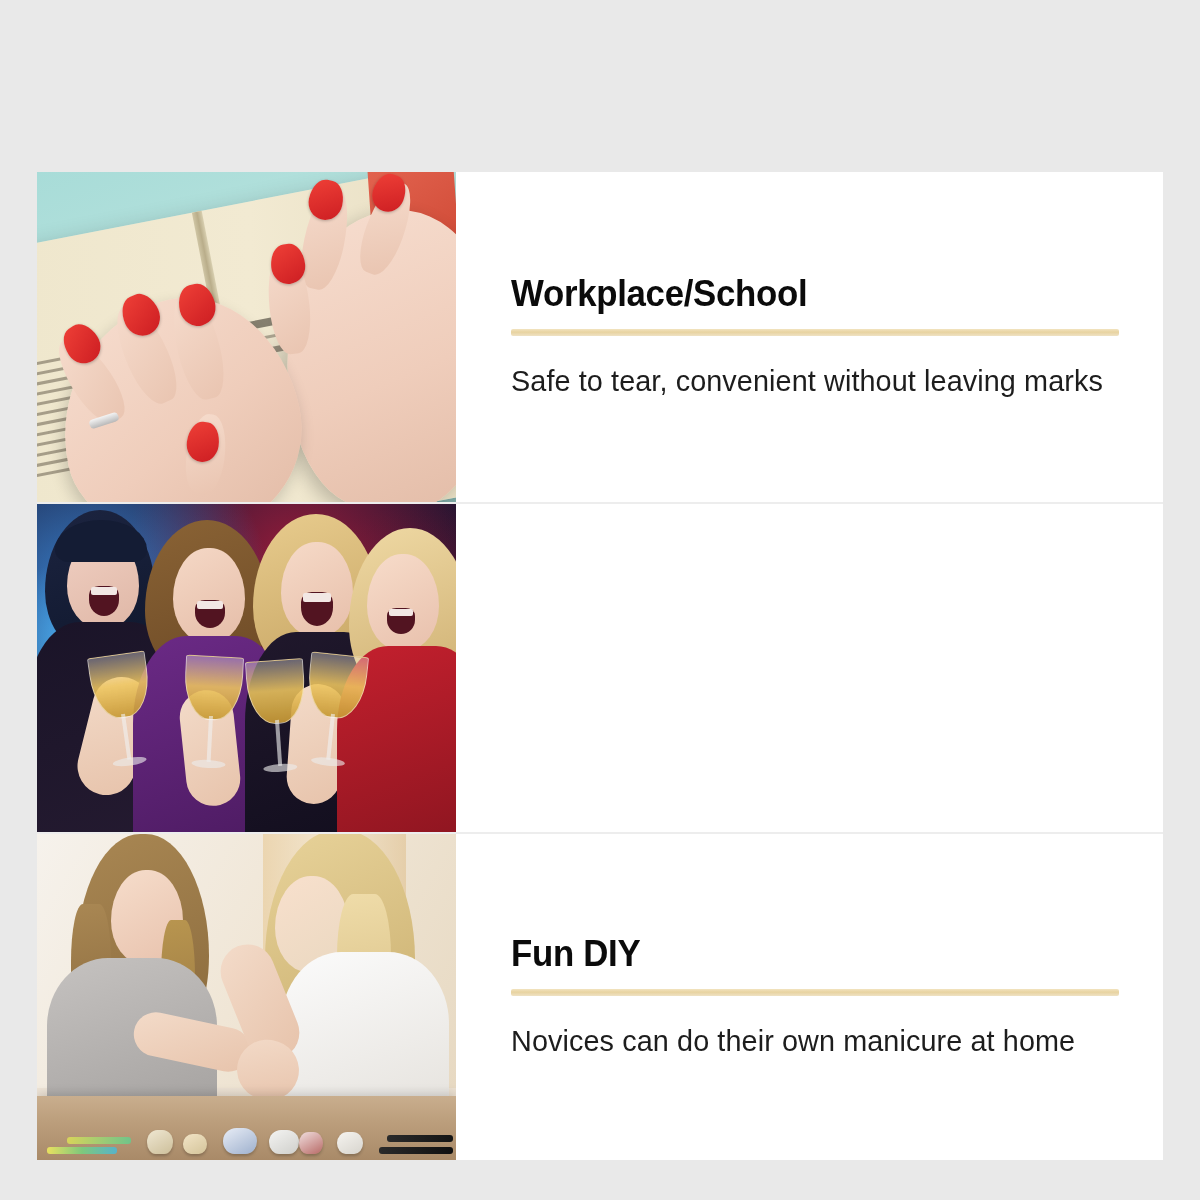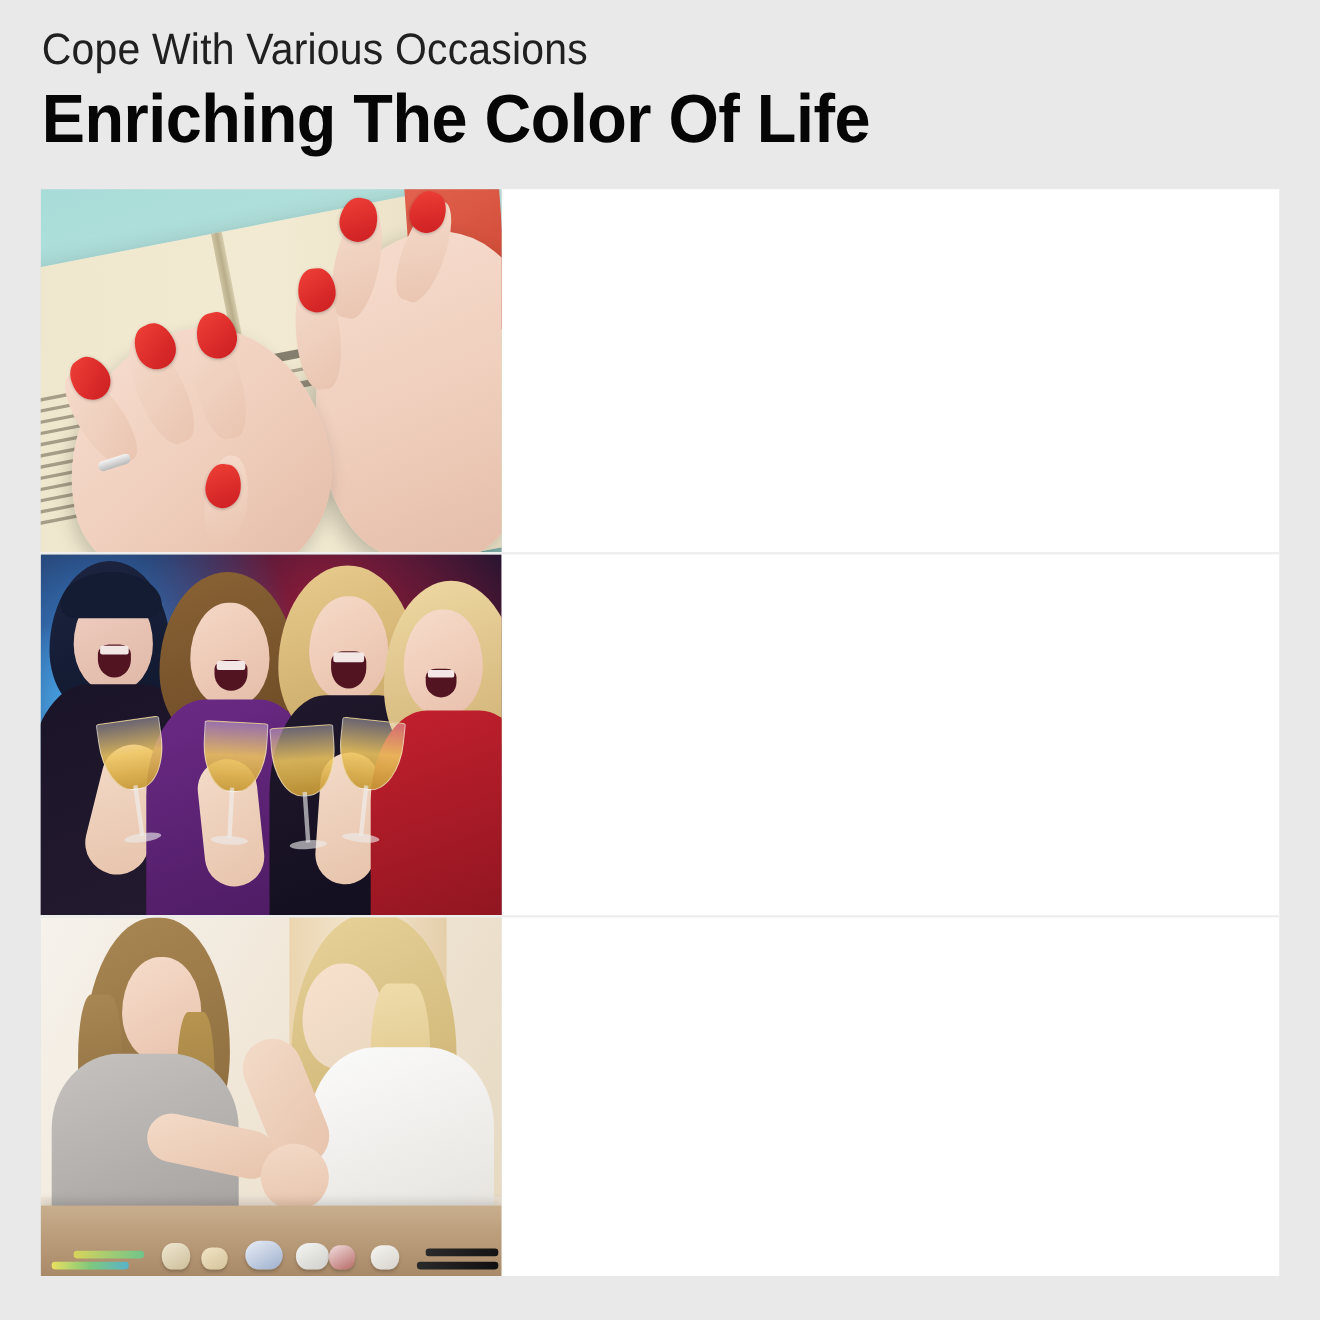--- a/index.html
+++ b/index.html
@@ -171,24 +171,20 @@
   .p3-brush{position:absolute;bottom:6px;height:7px;border-radius:3px;}
   .p3-hair{position:absolute;border-radius:48% 48% 30% 30%/58% 58% 42% 42%;}
   .p3-top{position:absolute;border-radius:36% 36% 0 0/46% 46% 0 0;}
   .p3-arm{position:absolute;background:linear-gradient(150deg,#f3dbc9,#e7c3ab);border-radius:40px;}
 </style>
 </head>
 <body>
 
 <div class="page">
 
-  <div class="header">
-    <div class="subtitle">Cope With Various Occasions</div>
-    <div class="maintitle">Enriching The Color Of Life</div>
-  </div>
 
   <div class="cards">
 
     <div class="card c1">
 
       <div class="thumb">
         <div class="layer p1-bg"></div>
 
         <div class="p1-book">
           <div class="p1-spine"></div>
@@ -227,20 +223,25 @@
         <div class="nail" style="left:28px;top:152px;width:34px;height:40px;transform:rotate(-34deg);"></div>
         <div class="finger" style="left:88px;top:130px;width:42px;height:104px;transform:rotate(-24deg);"></div>
         <div class="nail" style="left:86px;top:122px;width:36px;height:42px;transform:rotate(-24deg);"></div>
         <div class="finger" style="left:140px;top:120px;width:42px;height:108px;transform:rotate(-14deg);"></div>
         <div class="nail" style="left:142px;top:112px;width:36px;height:42px;transform:rotate(-14deg);"></div>
         <div class="finger" style="left:150px;top:242px;width:38px;height:80px;transform:rotate(8deg);"></div>
         <div class="nail" style="left:150px;top:250px;width:32px;height:40px;transform:rotate(8deg);"></div>
         <div class="ring" style="left:52px;top:244px;"></div>
       </div>
 
+      <div class="body">
+        <div class="card-title">Workplace/School</div>
+        <div class="rule"></div>
+        <div class="card-desc">Safe to tear, convenient without leaving marks</div>
+      </div>
     </div>
 
     <div class="card c2">
 
       <div class="thumb">
         <div class="layer p2-bg"></div>
         <div class="p2-glow"></div>
 
         <div class="person">
           <div class="hair" style="left:8px;top:6px;width:110px;height:140px;background:linear-gradient(160deg,#1c2440,#10182e);"></div>
@@ -334,16 +335,21 @@
         <div class="p3-jar" style="left:186px;width:34px;height:26px;background:linear-gradient(150deg,#e8edf6,#9eb0cd);"></div>
         <div class="p3-jar" style="left:232px;width:30px;height:24px;background:linear-gradient(150deg,#f4f4f2,#cfcfcb);"></div>
         <div class="p3-jar" style="left:262px;width:24px;height:22px;background:linear-gradient(150deg,#f0dede,#b86a66);"></div>
         <div class="p3-jar" style="left:300px;width:26px;height:22px;background:linear-gradient(150deg,#f6f4f0,#d7d4cd);"></div>
         <div class="p3-brush" style="left:10px;width:70px;background:linear-gradient(to right,#e9e05f,#7ec87c,#58b3c9);"></div>
         <div class="p3-brush" style="left:30px;bottom:16px;width:64px;background:linear-gradient(to right,#d8d45a,#6fc48a);"></div>
         <div class="p3-brush" style="left:342px;width:74px;background:linear-gradient(to right,#2a2a2a,#101010);"></div>
         <div class="p3-brush" style="left:350px;bottom:18px;width:66px;background:linear-gradient(to right,#2a2a2a,#141414);"></div>
       </div>
 
+      <div class="body">
+        <div class="card-title">Fun DIY</div>
+        <div class="rule"></div>
+        <div class="card-desc">Novices can do their own manicure at home</div>
+      </div>
     </div>
 
   </div>
 </div>
 
 </body></html>

